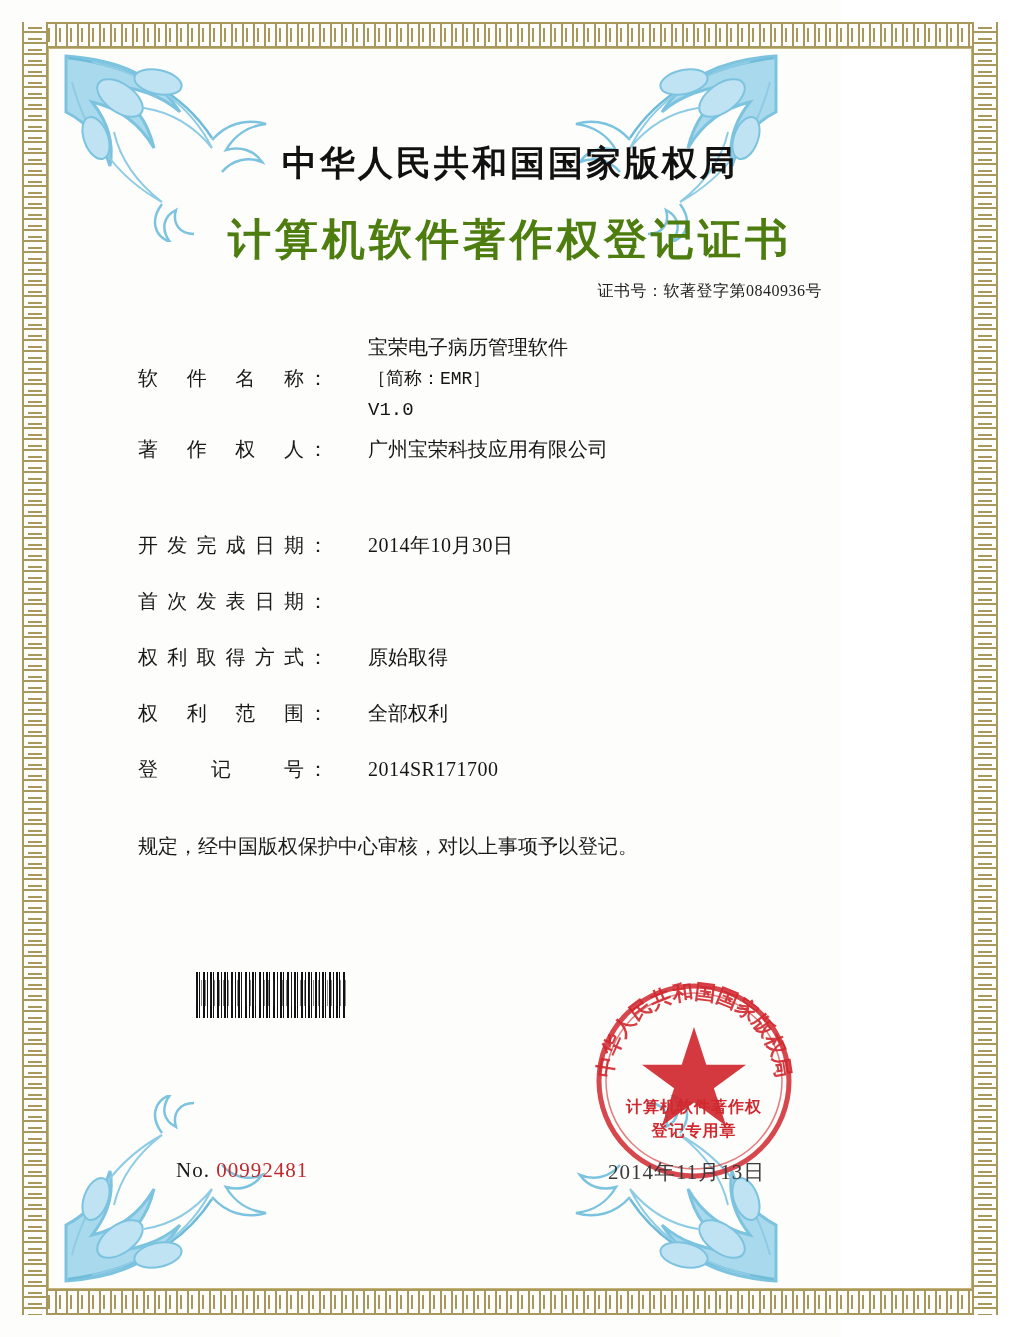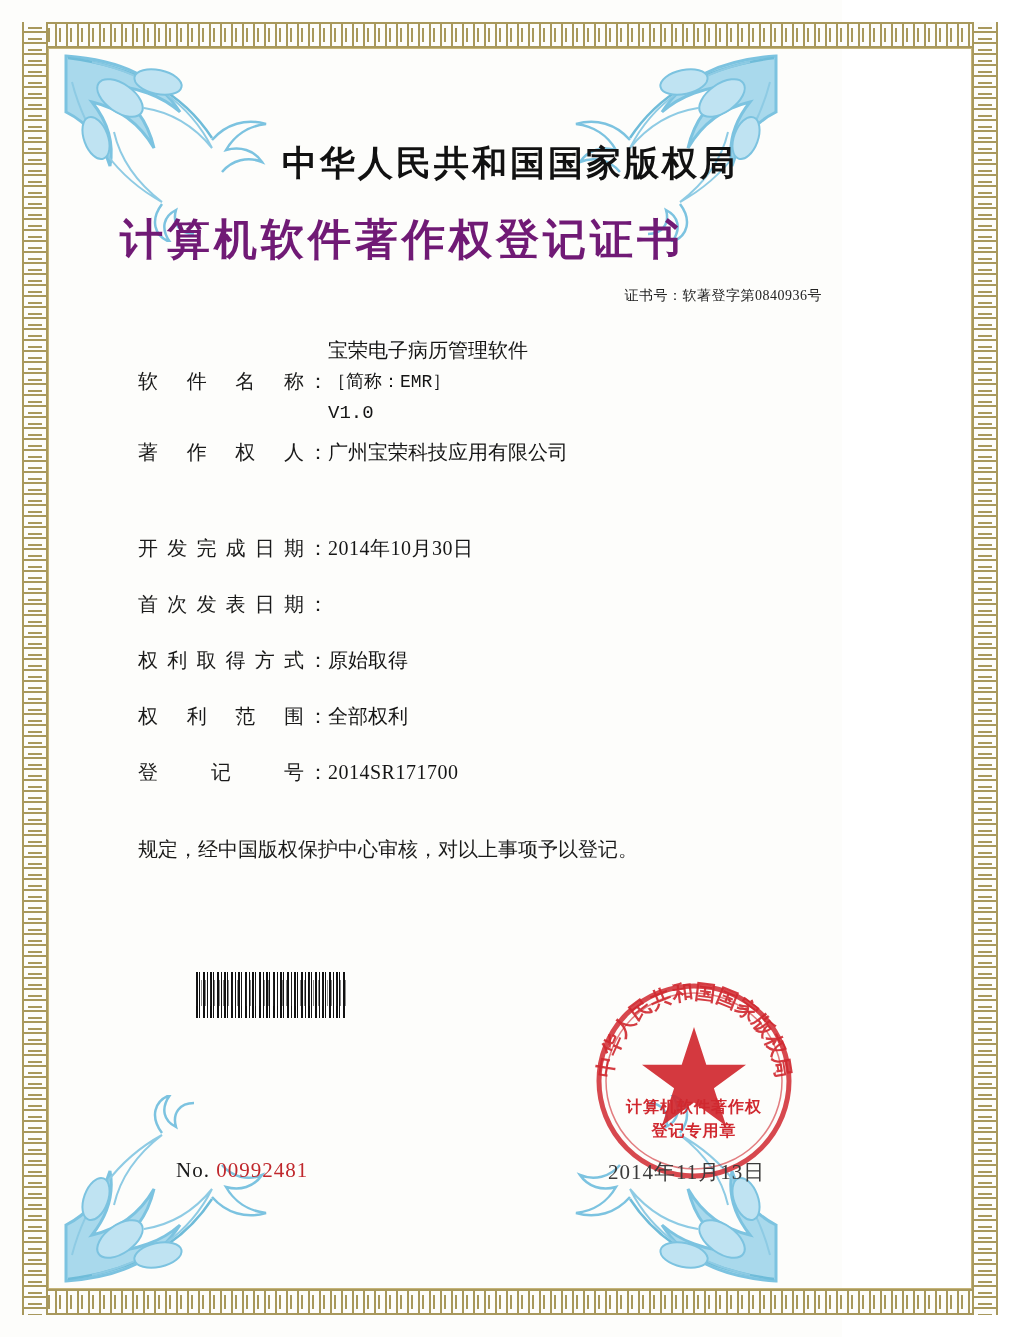--- a/index.html
+++ b/index.html
@@ -89,31 +89,31 @@
 
   .org-title {
     text-align: center;
     font-size: 35px;
     font-weight: bold;
     letter-spacing: 3px;
     color: #111;
     font-family: "Liberation Serif", serif;
   }
   .doc-title {
-    text-align: left;
+    text-align: center;
     font-size: 43px;
     font-weight: bold;
     letter-spacing: 4px;
     margin-top: 24px;
-    color: #701a75;
+    color: #4d7c0f;
   }
   .cert-no {
     text-align: right;
-    font-size: 14px;
-    margin-top: 18px;
+    font-size: 16px;
+    margin-top: 12px;
     padding-right: 78px;
     color: #222;
     letter-spacing: 0.5px;
   }
 
   
   .fields {
     margin-top: 28px;
     padding-left: 18px;
   }
@@ -134,20 +134,21 @@
     padding-right: 4px;
     box-sizing: border-box;
   }
   .row .colon {
     flex: 0 0 12px;
     text-align: left;
   }
   .row .value {
     flex: 1;
     color: #151515;
+    margin-left: 40px;
   }
   .value .sub {
     display: block;
     font-family: "Liberation Mono", monospace;
     font-size: 18px;
     letter-spacing: 0;
     line-height: 30px;
   }
   .value .ver {
     display: block;

